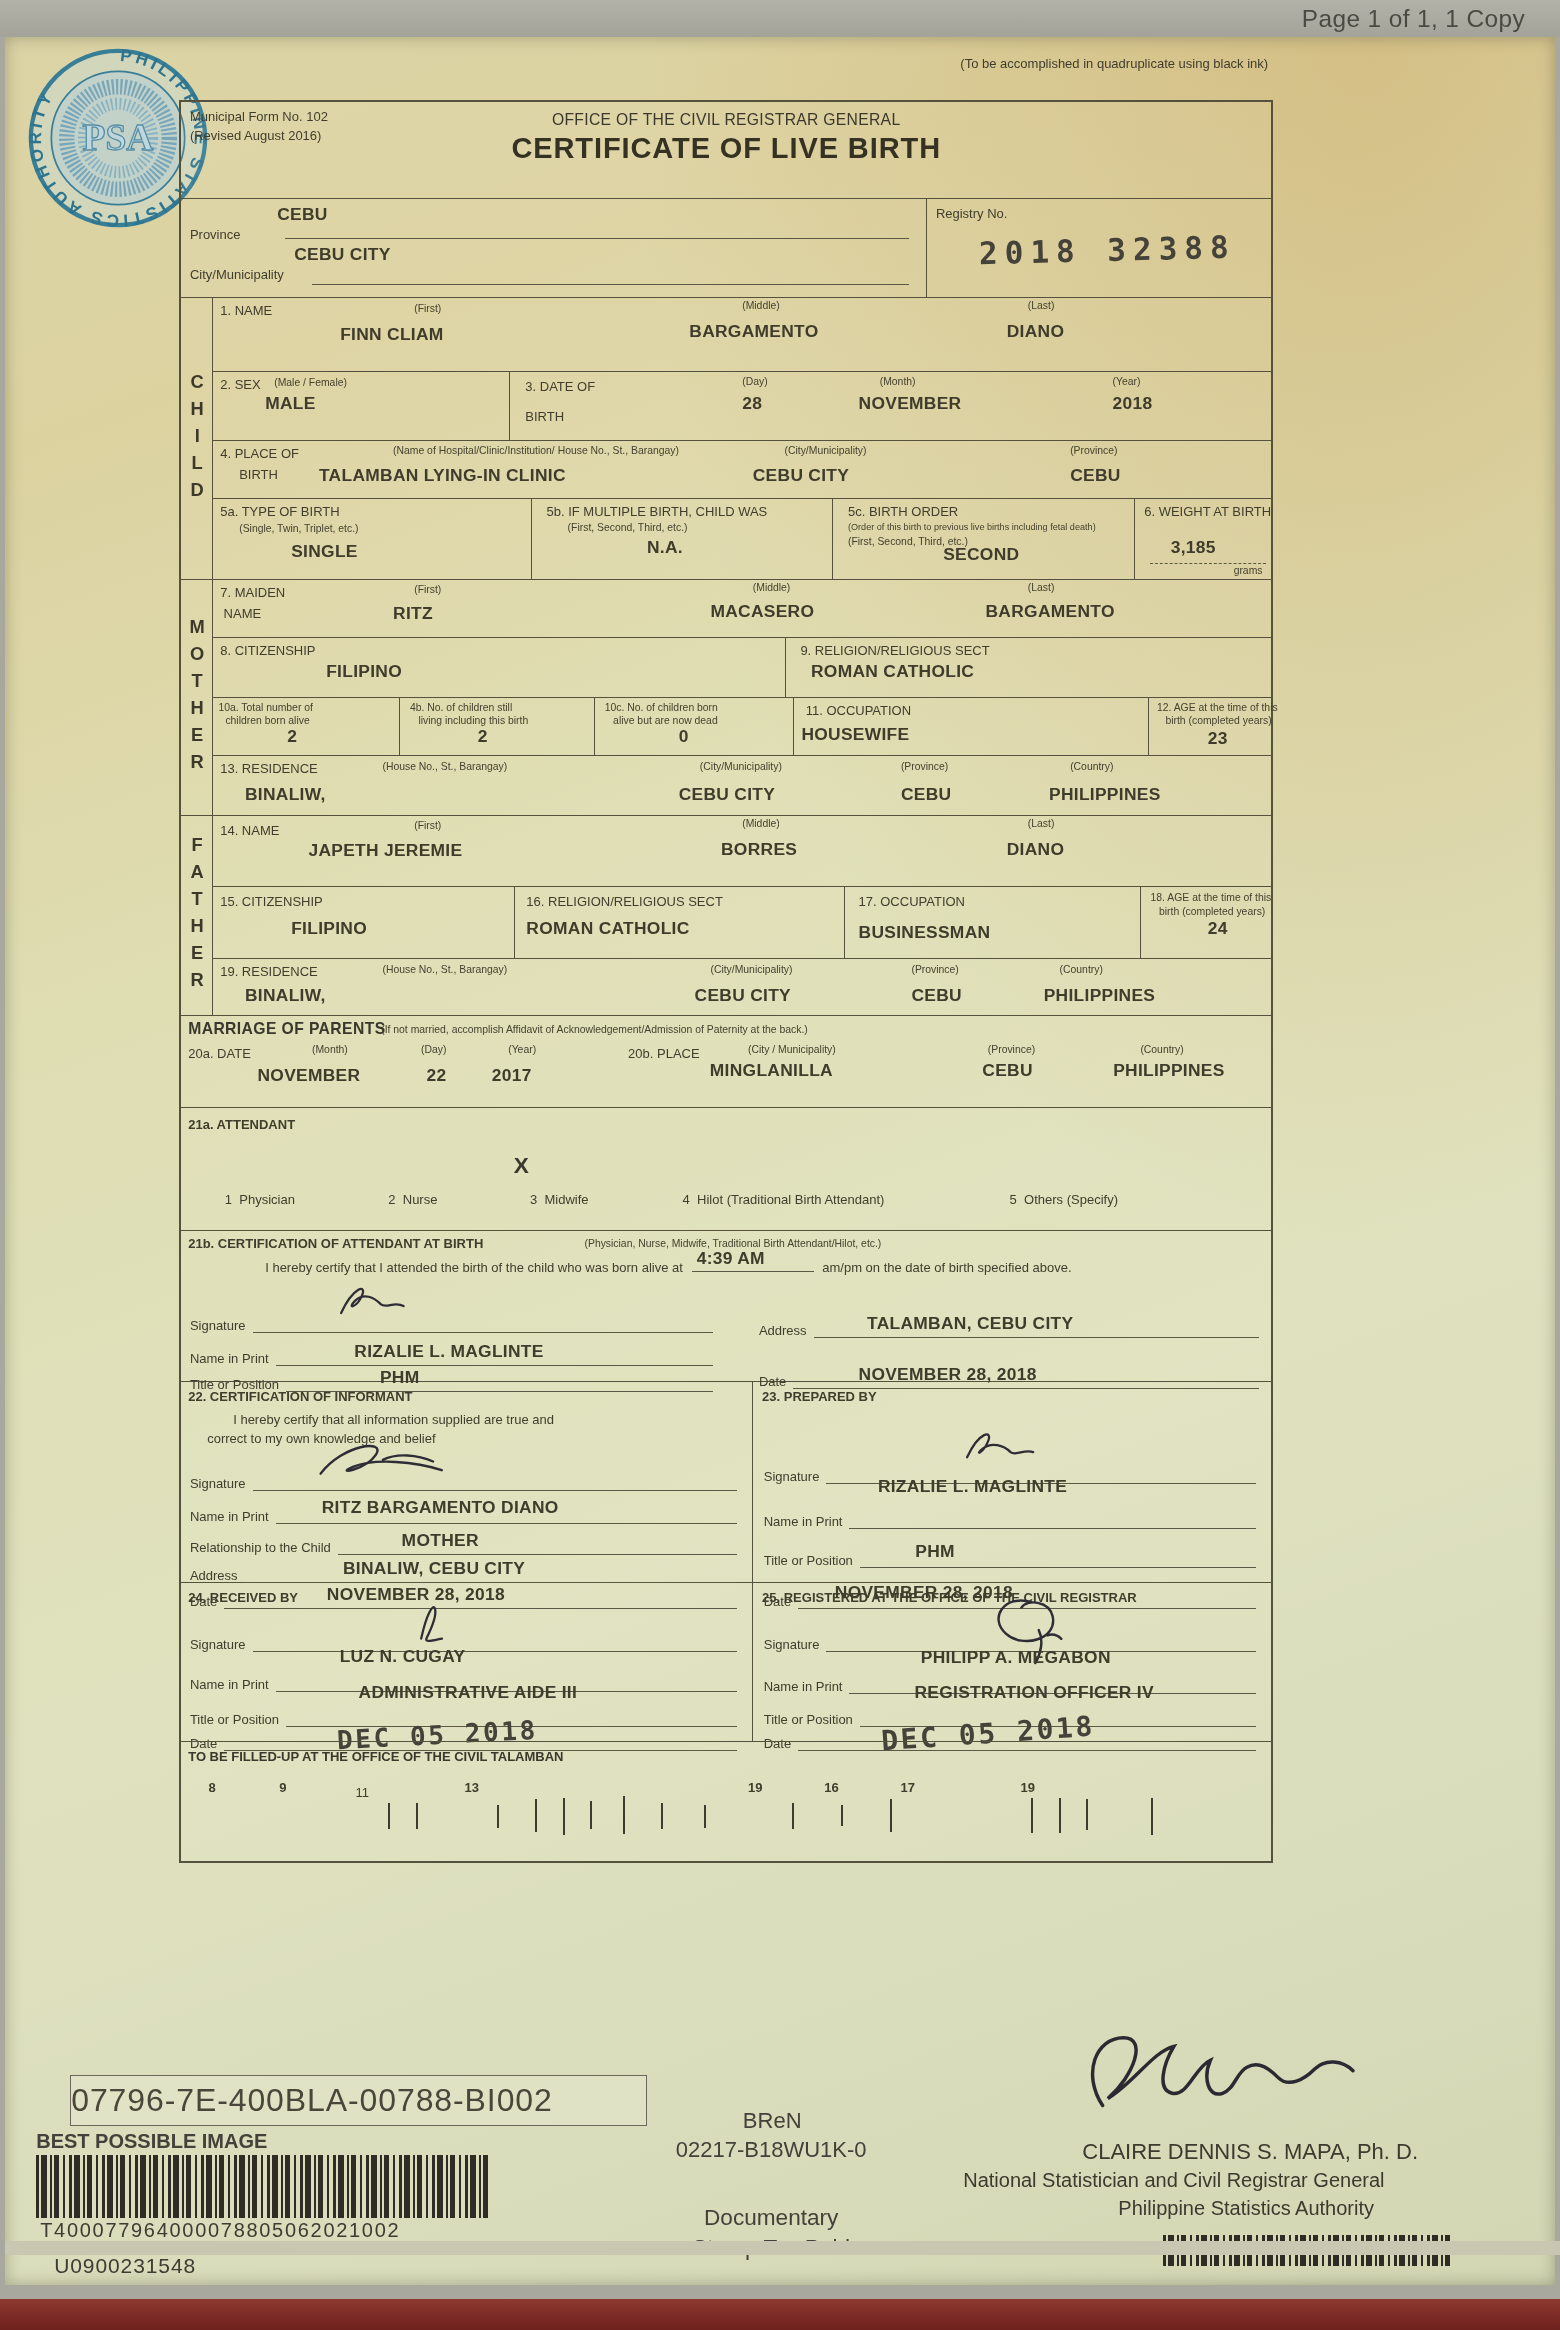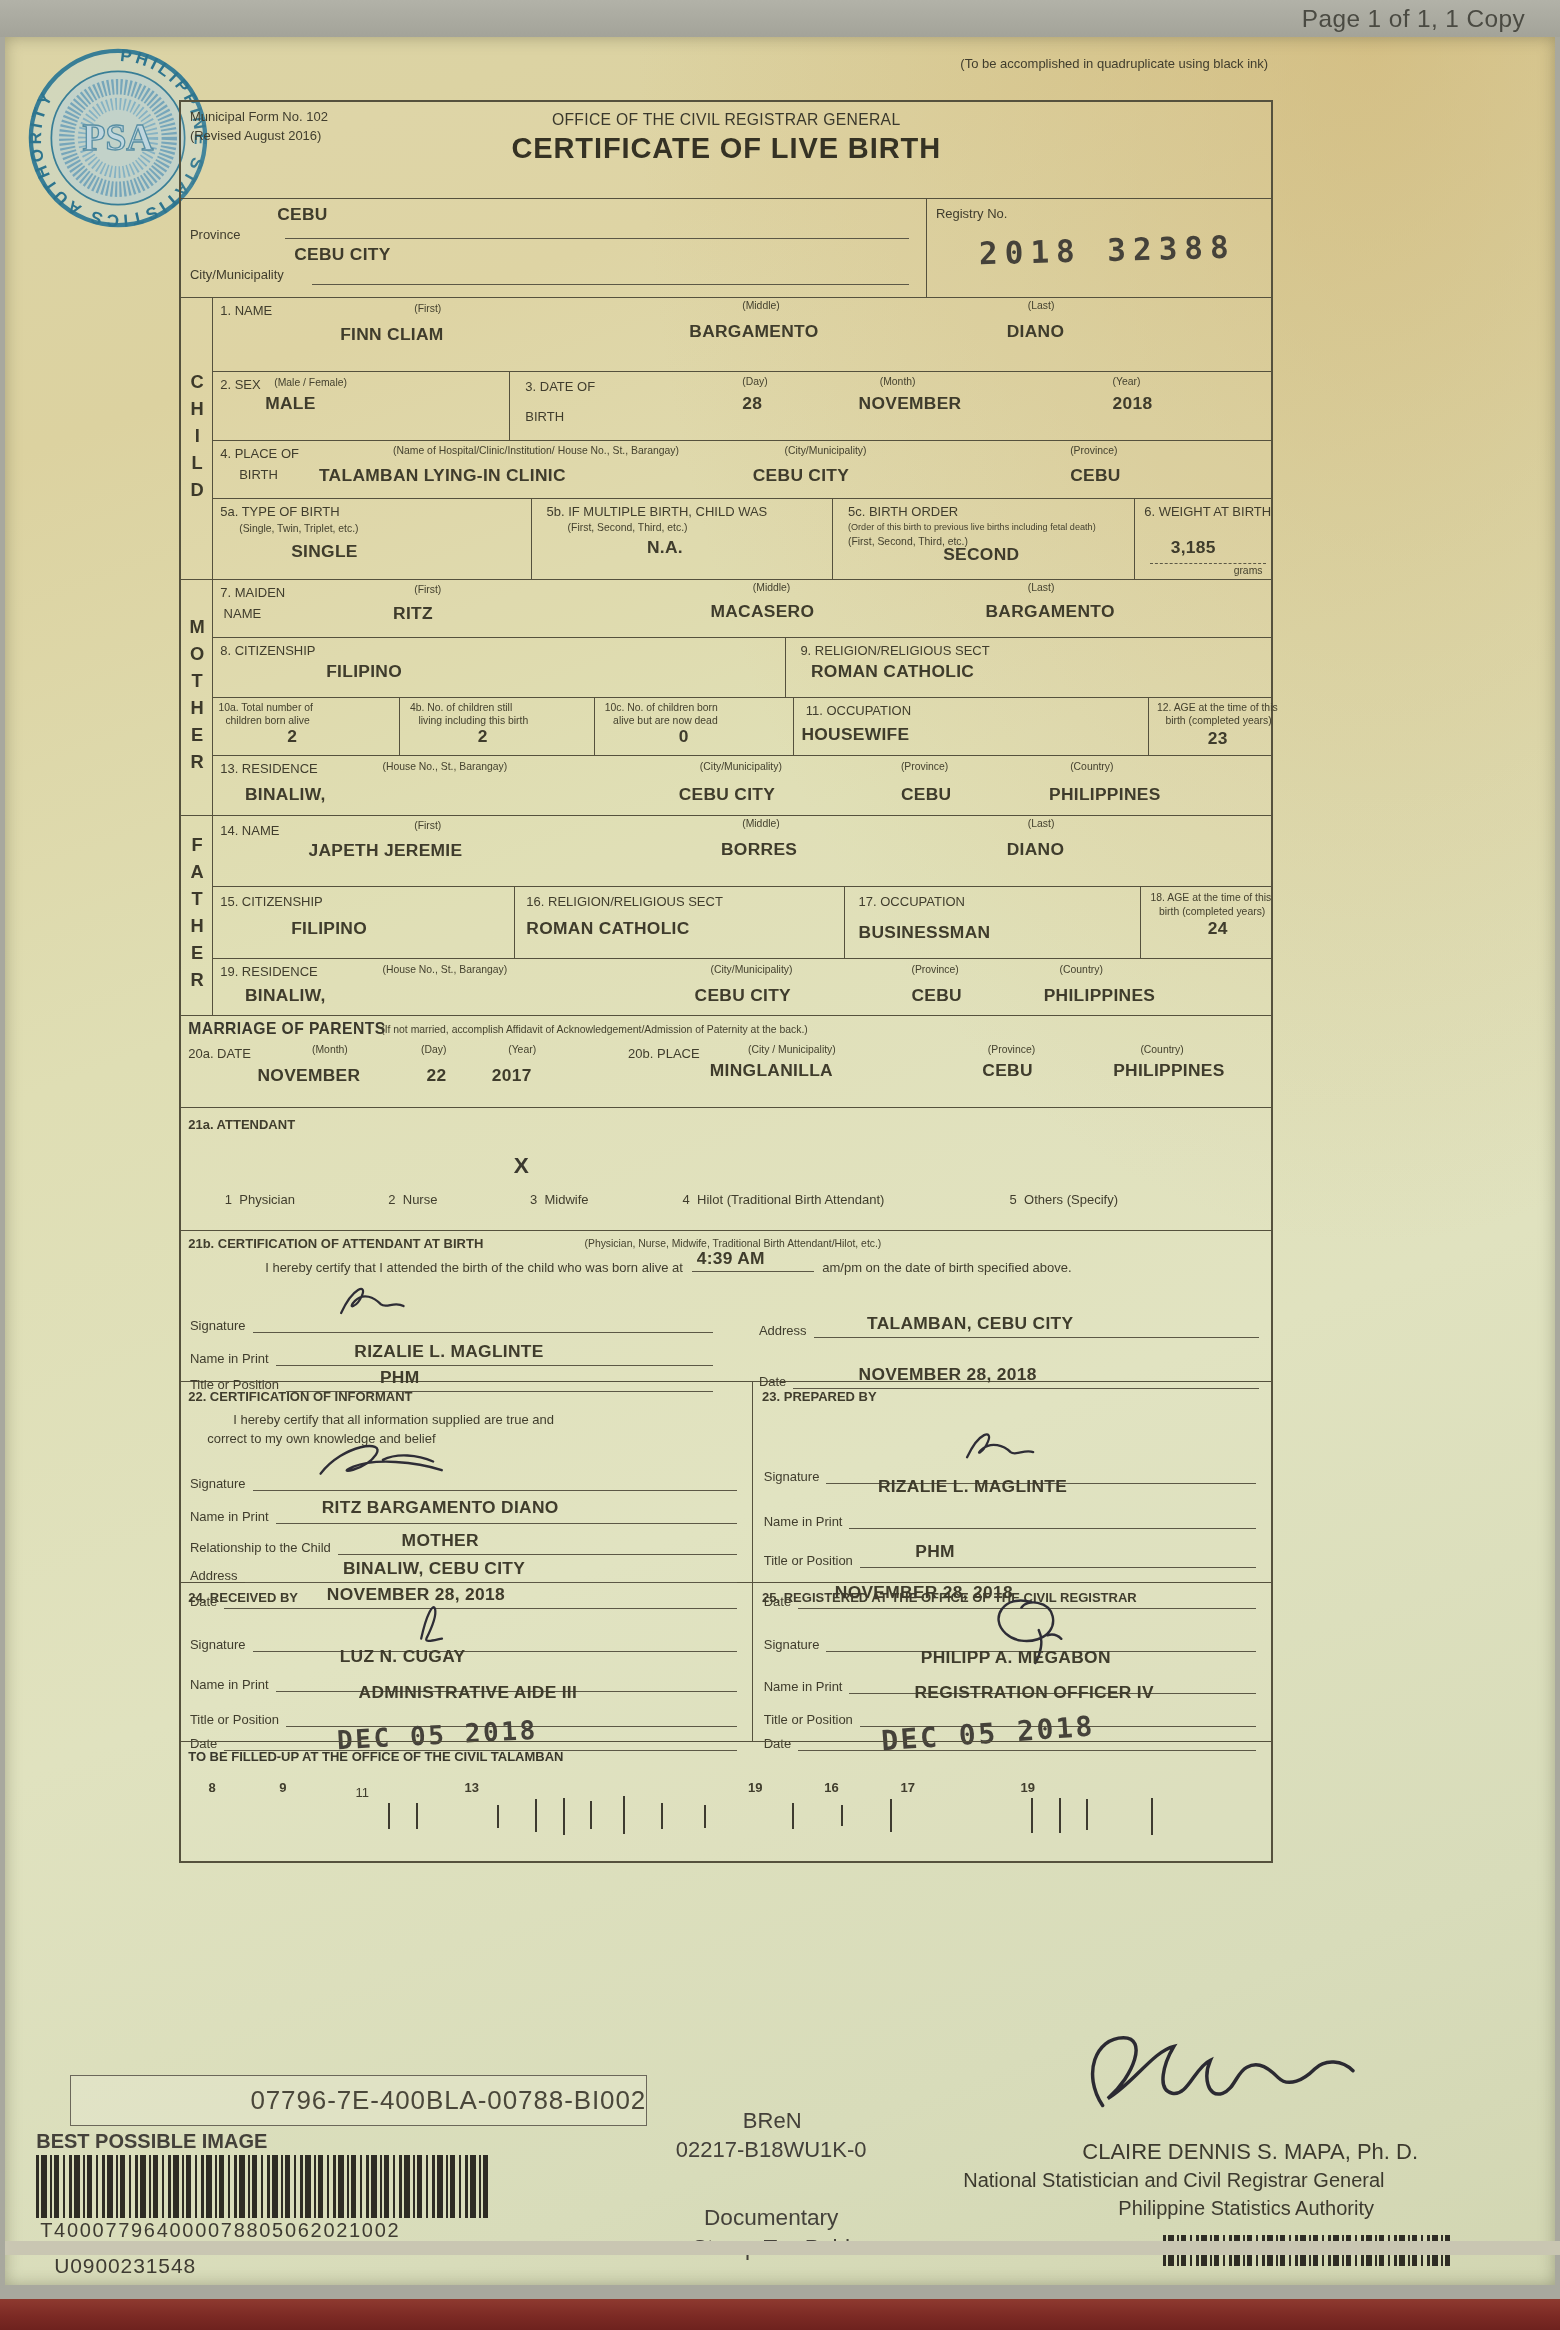--- a/index.html
+++ b/index.html
@@ -497,21 +497,21 @@
       <i class="tick" style="left:65%;top:57px;height:33px"></i>
       <i class="tick" style="left:78%;top:56px;height:35px"></i>
       <i class="tick" style="left:80.5%;top:56px;height:35px"></i>
       <i class="tick" style="left:83%;top:57px;height:31px"></i>
       <i class="tick" style="left:89%;top:56px;height:37px"></i>
     </div>
 
   </div>
 
   <div>
-    <div class="af" style="left:65px;top:2038px;width:575px;height:49px;border:1.7px solid #6b675a;background:rgba(235,235,215,0.35);text-align:right;line-height:49px;font-size:26px;color:#4a473a;letter-spacing:0.9px">07796-7E-400BLA-00788-BI002</div>
+    <div class="af" style="left:65px;top:2038px;width:575px;height:49px;border:1.7px solid #6b675a;background:rgba(235,235,215,0.35);text-align:left;line-height:49px;font-size:32px;color:#4a473a;letter-spacing:0.9px">07796-7E-400BLA-00788-BI002</div>
     <span class="af" style="left:31px;top:2093px;font-size:20px;font-weight:bold;color:#44413a">BEST POSSIBLE IMAGE</span>
     <div class="af barcode" style="left:31px;top:2118px;width:453px;height:63px"></div>
     <span class="af" style="left:35px;top:2182px;font-size:20px;letter-spacing:1.7px;color:#3e3b32">T400077964000078805062021002</span>
     <span class="af" style="left:49px;top:2217px;font-size:21px;letter-spacing:0.9px;color:#3e3b32">U0900231548</span>
 
     <span class="af" style="left:671px;top:2071px;width:192px;text-align:center;font-size:22px;color:#44413a">BReN</span>
     <span class="af" style="left:644px;top:2100px;width:244px;text-align:center;font-size:22px;color:#44413a">02217-B18WU1K-0</span>
     <span class="af" style="left:653px;top:2168px;width:226px;text-align:center;font-size:22.6px;color:#44413a">Documentary</span>
     <span class="af" style="left:653px;top:2198px;width:226px;text-align:center;font-size:22.6px;color:#44413a">Stamp Tax Paid</span>
 

